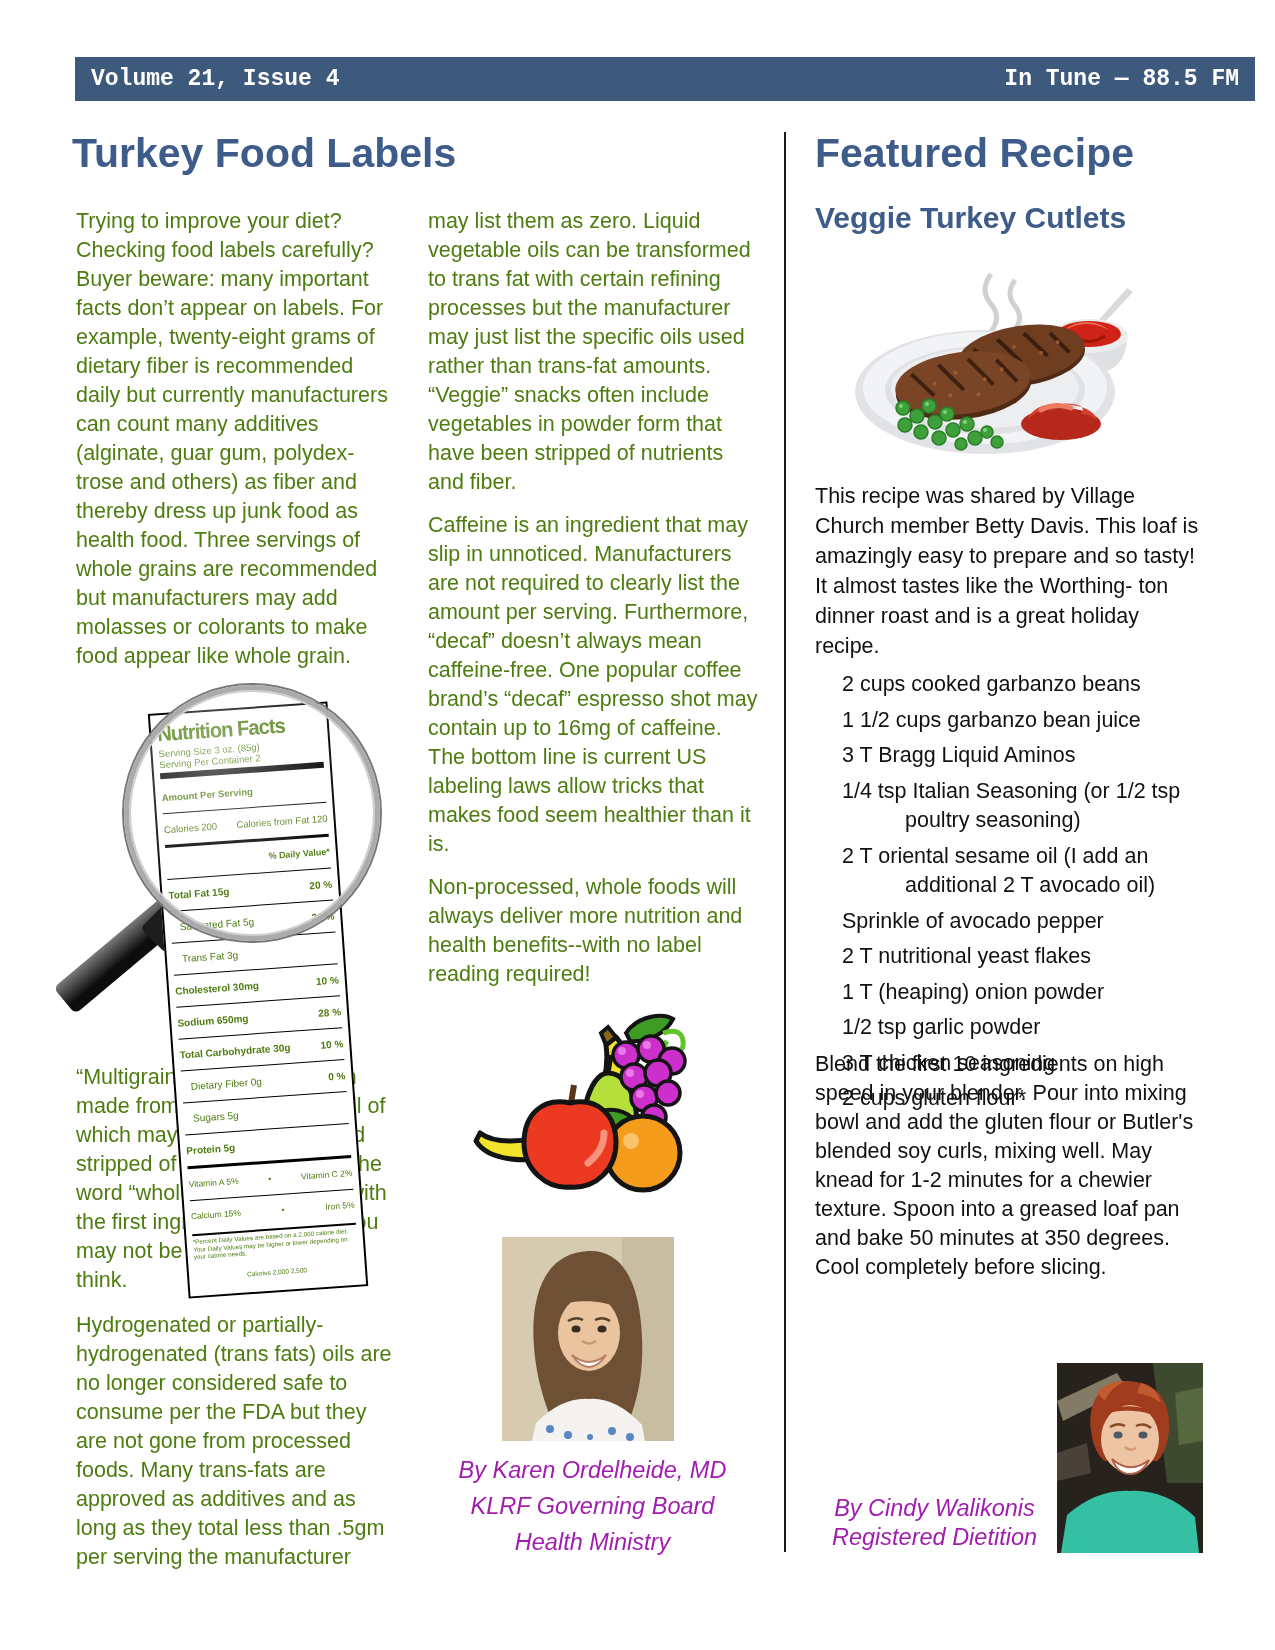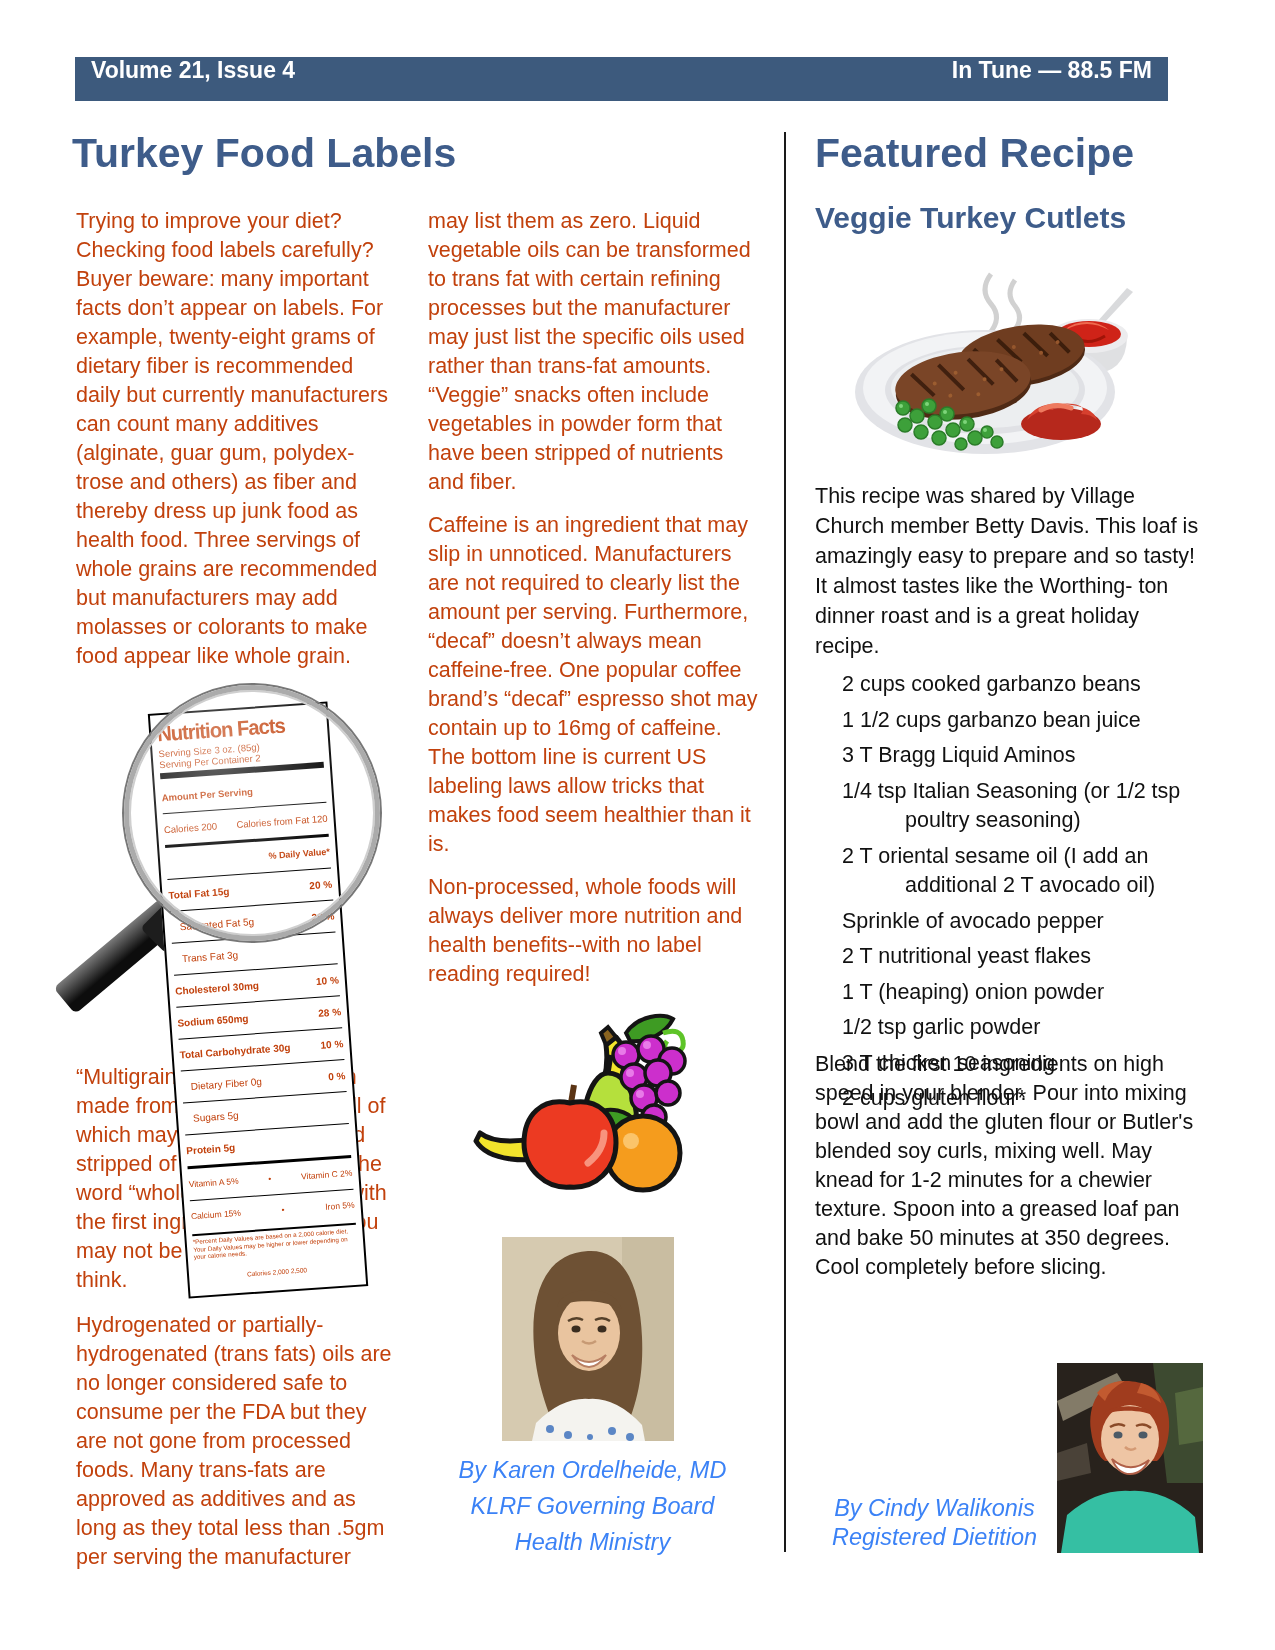--- a/index.html
+++ b/index.html
@@ -1,46 +1,46 @@
 <!DOCTYPE html>
 <html><head>
 <meta charset="utf-8">
 <style>
   html,body{margin:0;padding:0;}
   body{
     width:1275px;height:1650px;position:relative;background:#ffffff;
     font-family:"Liberation Sans", sans-serif;color:#111;overflow:hidden;
   }
   .masthead{
-    position:absolute;left:75px;top:57px;width:1093px;height:44px;
+    position:absolute;left:75px;top:57px;width:1180px;height:44px;
     background:#3D5A7D;color:#fff;display:flex;justify-content:space-between;
-    padding:0 16px;box-sizing:border-box;
-    font-size:23px;font-weight:bold;
+    align-items:center;padding:0 16px;box-sizing:border-box;
+    font-size:23px;font-weight:bold;font-family:Liberation Mono, monospace;
   }
   .section-title{
     position:absolute;font-size:41px;font-weight:bold;color:#3E5C8A;letter-spacing:0;
   }
   .sub-title{
     position:absolute;font-size:30px;font-weight:bold;color:#3E5C8A;
   }
   .divider{
     position:absolute;left:784px;top:132px;width:2px;height:1420px;background:#1a1a1a;
   }
-  .bodytext{font-size:21.5px;line-height:29px;color:#c2410c;}
+  .bodytext{font-size:21.5px;line-height:29px;color:#4d7c0f;}
   .bodytext p{margin:0 0 16px 0;}
   .col1{position:absolute;left:76px;top:207px;width:318px;}
   .col2{position:absolute;left:428px;top:207px;width:335px;}
   .rc-intro{position:absolute;left:815px;top:481px;width:385px;font-size:21.5px;line-height:30px;}
   .rc-ingredients{position:absolute;left:815px;top:664px;width:385px;font-size:21.5px;line-height:29.5px;}
   .ing{margin-left:27px;padding-left:63px;text-indent:-63px;margin-top:6px;}
   .rc-directions{position:absolute;left:815px;top:1050px;width:385px;font-size:21.5px;line-height:29px;}
   .rc-footnote{position:absolute;left:815px;top:1290px;width:385px;font-size:19px;line-height:23.5px;font-style:italic;}
   .fn-spacer1{float:right;width:1px;height:71px;}
   .fn-spacer2{float:right;clear:right;width:175px;height:140px;}
-  .byline{font-style:italic;font-size:23.5px;text-align:center;color:#3b82f6;}
+  .byline{font-style:italic;font-size:23.5px;text-align:center;color:#a21caf;}
   .byline-karen{position:absolute;left:420px;top:1452px;width:345px;line-height:36px;}
   .byline-cindy{position:absolute;left:822px;top:1494px;width:225px;line-height:29px;}
 
   
   .mag-wrap{position:relative;height:376px;}
   .nf-label{
     position:absolute;left:92px;top:20px;width:180px;background:#fff;
     border:2px solid #000;padding:4px 6px;box-sizing:border-box;
     transform:rotate(-4deg);z-index:1;
   }

